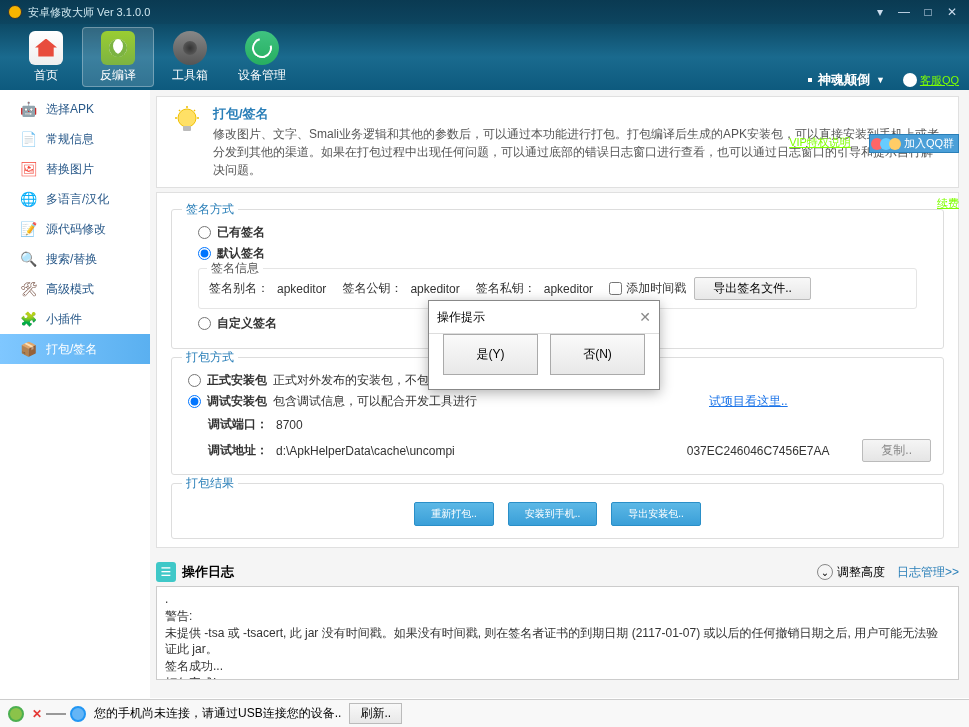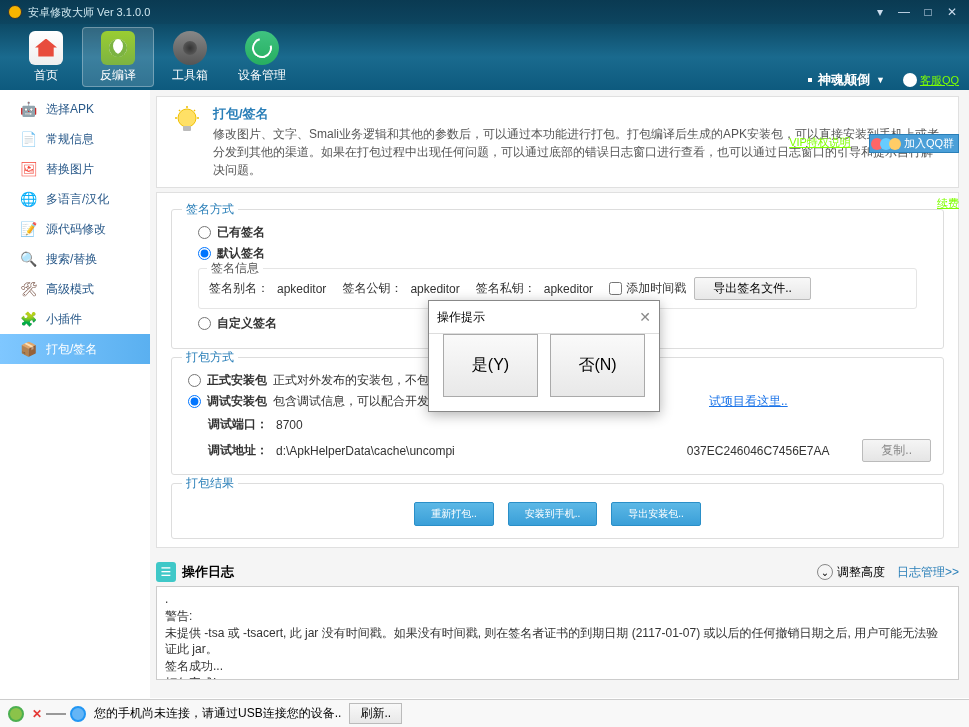--- a/index.html
+++ b/index.html
@@ -94,21 +94,21 @@
 .statusbar .x { color:#e53935; font-weight:bold; margin:0 4px; }
 .statusbar .dot2 { width:16px;height:16px;border:2px solid #2196f3;border-radius:50%;background:#64b5f6;margin-right:8px;margin-left:4px; }
 .statusbar .refresh-btn { margin-left:8px; background:linear-gradient(#f8f8f8,#e8e8e8); border:1px solid #bbb; padding:1px 10px; font-size:12px; cursor:pointer; }
 
 .dialog { position:absolute; left:428px; top:300px; width:232px; background:#fff; border:1px solid #888; box-shadow:0 3px 12px rgba(0,0,0,0.3); z-index:100; font-size:12px; }
 .dialog .dlg-title { height:26px; background:#fff; border-bottom:1px solid #ddd; display:flex; align-items:center; padding:16px 8px; }
 .dialog .dlg-title .dt { flex:1; }
 .dialog .dlg-title .dx { cursor:pointer; color:#888; font-size:14px; }
 .dialog .dlg-body { padding:20px 14px 16px; }
 .dialog .dlg-btns { display:flex; justify-content:center; gap:12px; padding:0 14px 14px; }
-.dialog .dlg-btn { width:96px; padding:20px 0; background:linear-gradient(#fafafa,#e8e8e8); border:1px solid #aaa; cursor:pointer; font-size:16px; }
+.dialog .dlg-btn { width:96px; padding:11px 0; background:linear-gradient(#fafafa,#e8e8e8); border:1px solid #aaa; cursor:pointer; font-size:12px; }
 </style>
 </head>
 <body>
 
 <div class="titlebar">
   <div class="app-icon"></div>
   <div>安卓修改大师 Ver 3.1.0.0</div>
   <div class="spacer"></div>
   <div class="win-btn">▾</div>
   <div class="win-btn">—</div>

